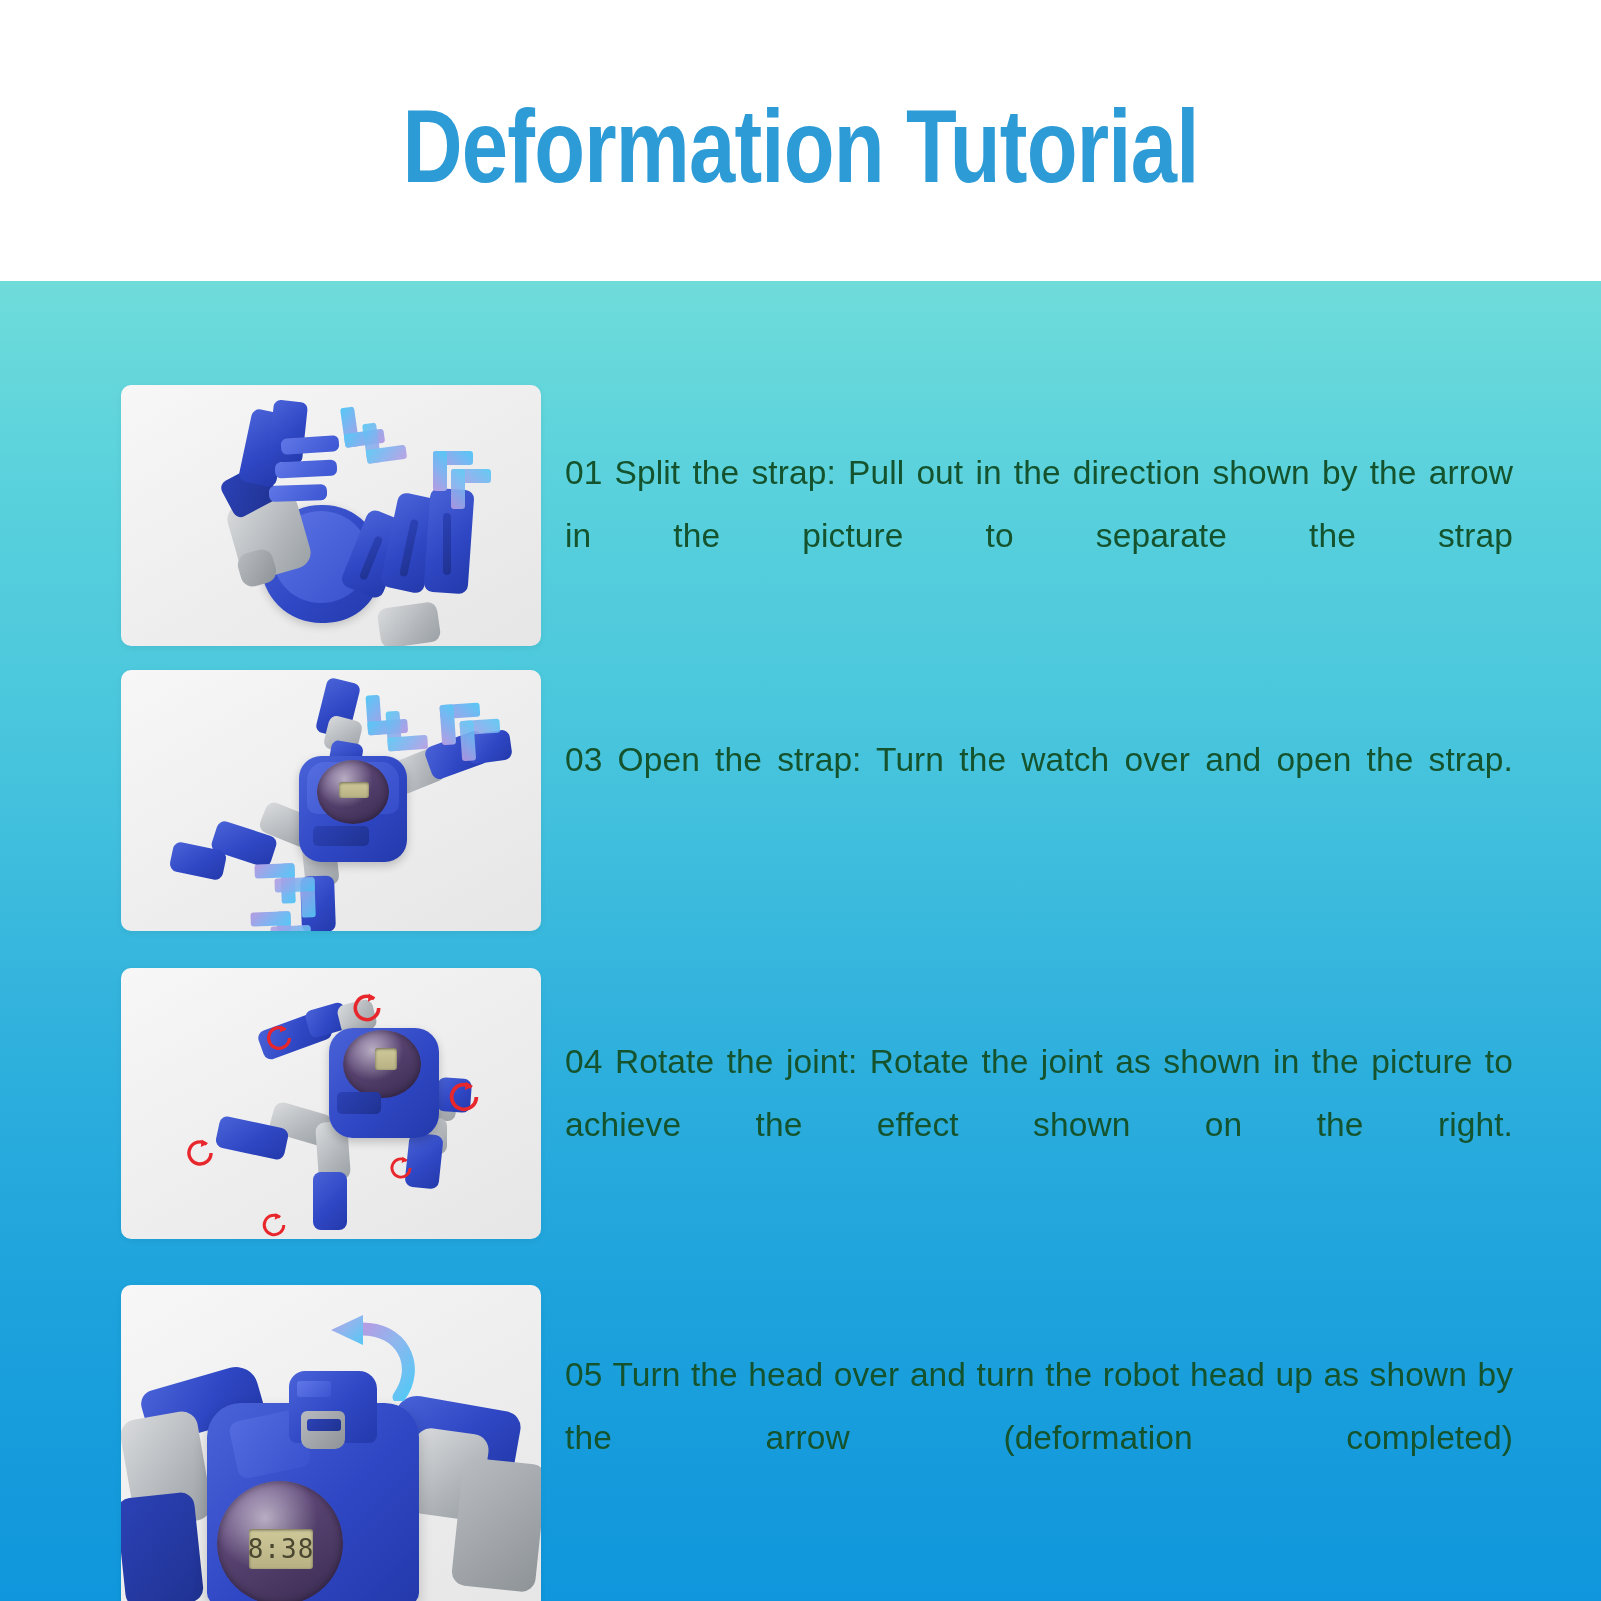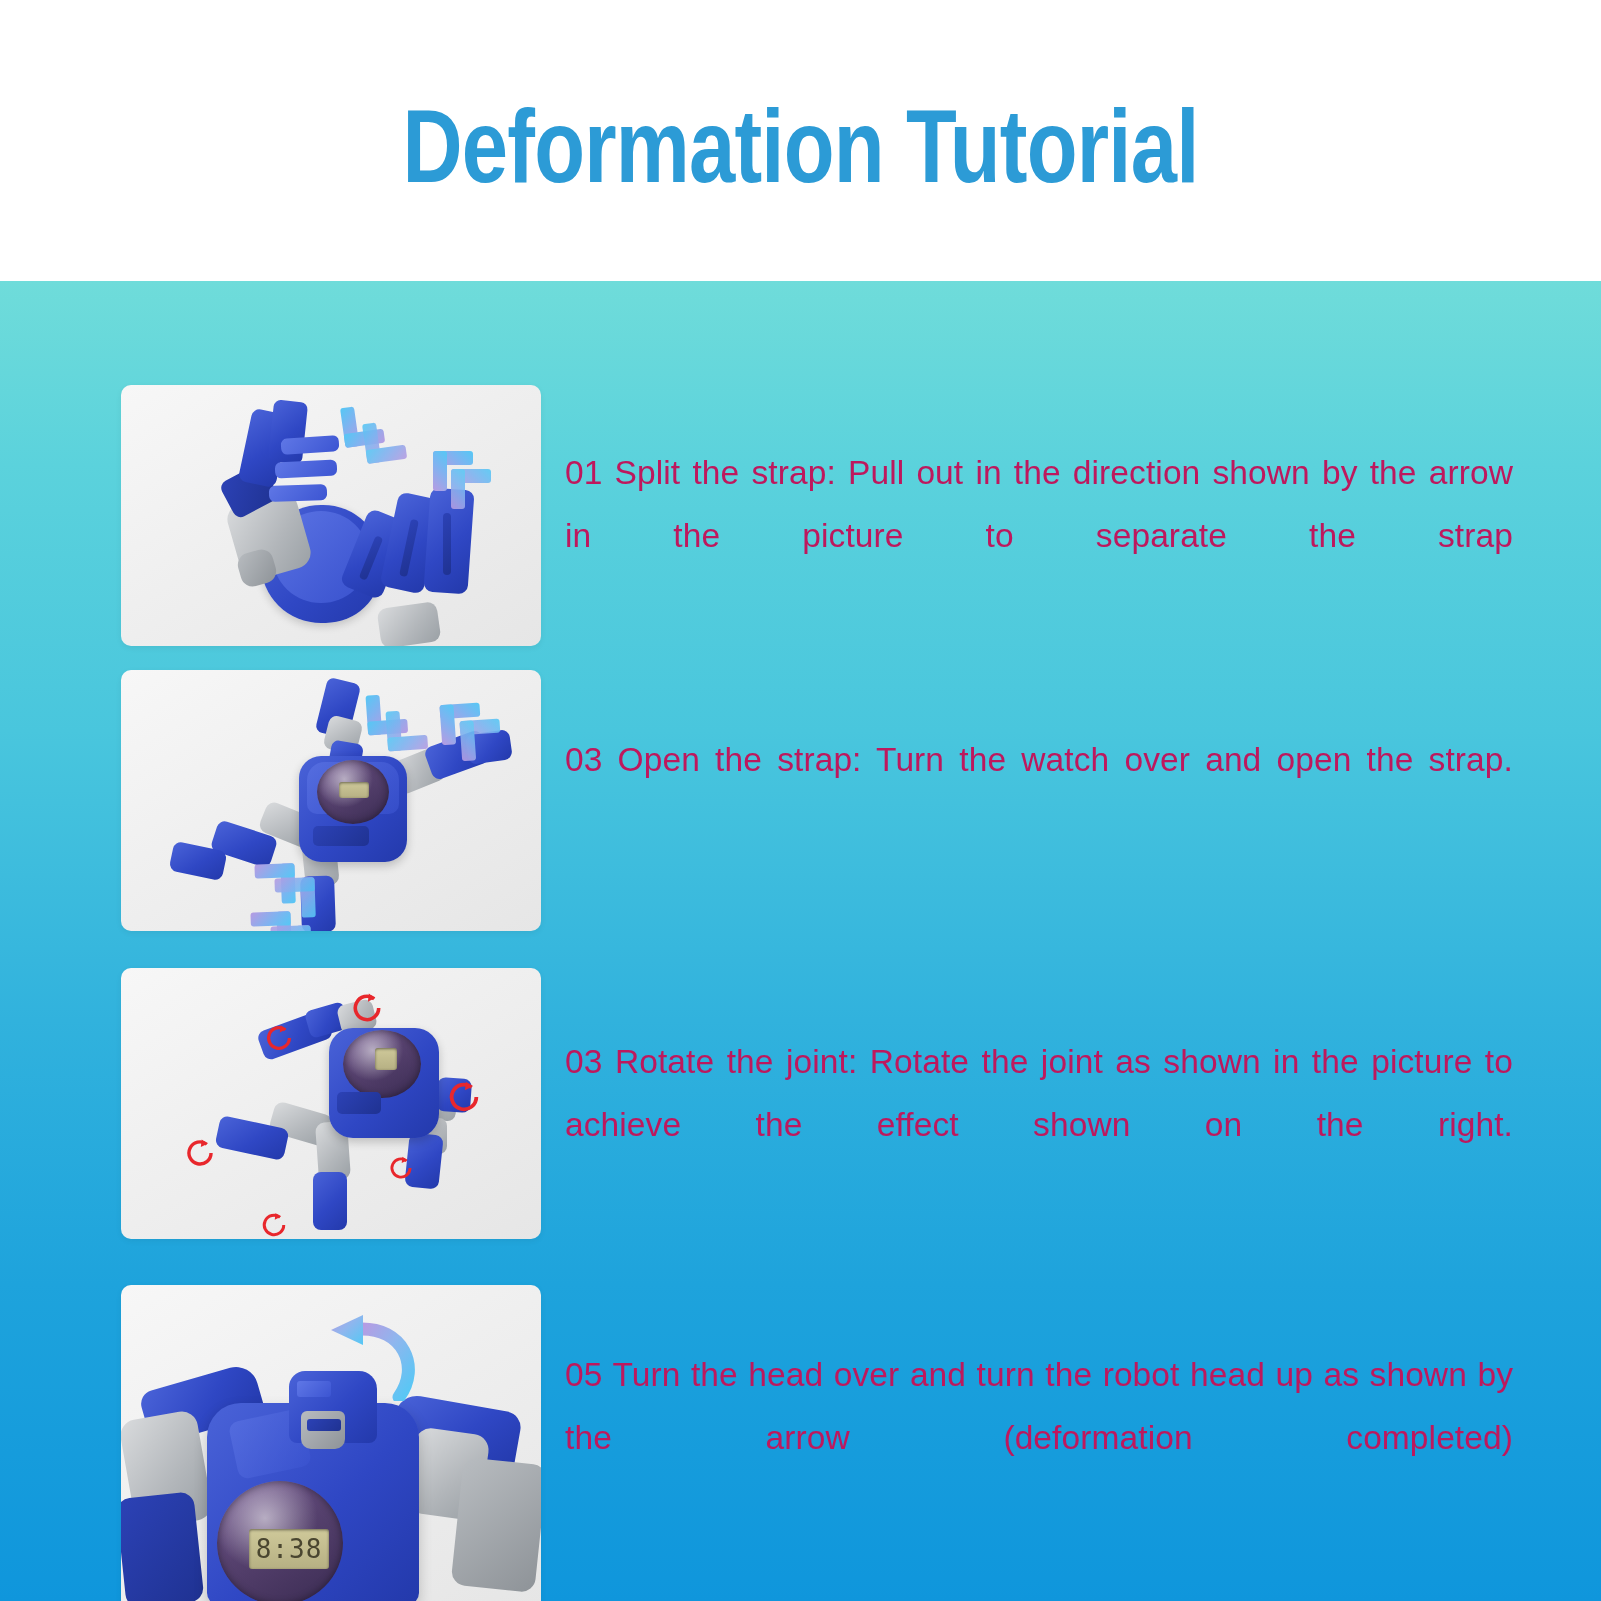--- a/index.html
+++ b/index.html
@@ -41,21 +41,21 @@
   .steps{position:absolute;left:0;top:281px;width:1601px;height:1320px;}
   .step{position:absolute;left:121px;width:1392px;}
   .step-card{
     position:absolute;left:0;top:0;width:420px;height:261px;
     border-radius:10px;overflow:hidden;
     background:linear-gradient(150deg,#f7f7f7 0%,#efefef 45%,#e6e6e6 100%);
     box-shadow:0 2px 6px rgba(0,0,0,0.06);
   }
   .step-text{
     position:absolute;left:444px;width:948px;
-    color:#be185d;
+    color:#14532d;
     font-size:33.5px;
     line-height:63px;
     text-align:justify;
     font-weight:400;
     letter-spacing:0.1px;
   }
   .step-text::after{content:"";display:inline-block;width:100%;}
 
   
   #step-1{top:104px;}
@@ -292,21 +292,21 @@
               </svg>
           </div>
           <div class="rot" style="left:138px;top:242px;width:30px;height:30px;">
             <svg viewBox="0 0 40 40">
                 <path d="M33 20a13 13 0 1 1-5-10.3" fill="none" stroke="#E8272C" stroke-width="4"></path>
                 <path d="M22 4l7 5-8 4z" fill="#E8272C"></path>
               </svg>
           </div>
         </div>
       </div>
-      <div class="step-text">03 Rotate the joint: Rotate the joint as shown in the picture to achieve the effect shown on the right.</div>
+      <div class="step-text">04 Rotate the joint: Rotate the joint as shown in the picture to achieve the effect shown on the right.</div>
     </div>
 
     <div class="step" id="step-4">
       <div class="step-card">
         <div class="scene">
 
           <div class="pc blue" style="left:22px;top:92px;width:118px;height:54px;border-radius:14px 22px 10px 8px;transform:rotate(-16deg);"></div>
           <div class="pc gray" style="left:6px;top:130px;width:78px;height:110px;border-radius:16px;transform:rotate(-10deg);"></div>
           <div class="pc blue-dk" style="left:0px;top:210px;width:78px;height:110px;border-radius:14px;transform:rotate(-6deg);"></div>
           <div class="pc blue" style="left:272px;top:118px;width:126px;height:58px;border-radius:22px 16px 8px 10px;transform:rotate(10deg);"></div>
@@ -315,21 +315,21 @@
 
           <div class="pc blue" style="left:86px;top:118px;width:212px;height:202px;border-radius:34px 34px 12px 12px;box-shadow:0 6px 14px rgba(0,0,0,.2);"></div>
           <div class="pc blue-lt" style="left:112px;top:130px;width:74px;height:58px;border-radius:10px;transform:rotate(-12deg);opacity:.55;"></div>
 
           <div class="pc blue" style="left:168px;top:86px;width:88px;height:72px;border-radius:16px 18px 8px 8px;"></div>
           <div class="pc blue-lt" style="left:176px;top:96px;width:34px;height:16px;border-radius:3px;"></div>
           <div class="pc gray-dk" style="left:180px;top:126px;width:44px;height:38px;border-radius:6px 6px 10px 10px;"></div>
           <div class="pc blue-dk" style="left:186px;top:134px;width:34px;height:12px;border-radius:3px;"></div>
 
           <div class="face" style="position:absolute;left:96px;top:196px;width:126px;height:124px;">
-            <div class="lcd" style="left:32px;top:48px;width:80px;height:40px;font-size:26px;">8:38</div>
+            <div class="lcd" style="left:32px;top:48px;width:64px;height:40px;font-size:26px;">8:38</div>
           </div>
 
           <div style="position:absolute;left:182px;top:30px;width:120px;height:86px;">
             <svg viewBox="0 0 120 86" style="width:100%;height:100%;display:block;">
               <defs>
                 <linearGradient id="ca" x1="1" y1="1" x2="0" y2="0">
                   <stop offset="0%" stop-color="#55C8F5"></stop>
                   <stop offset="55%" stop-color="#8FB6EE"></stop>
                   <stop offset="100%" stop-color="#B79BE2"></stop>
                 </linearGradient>

